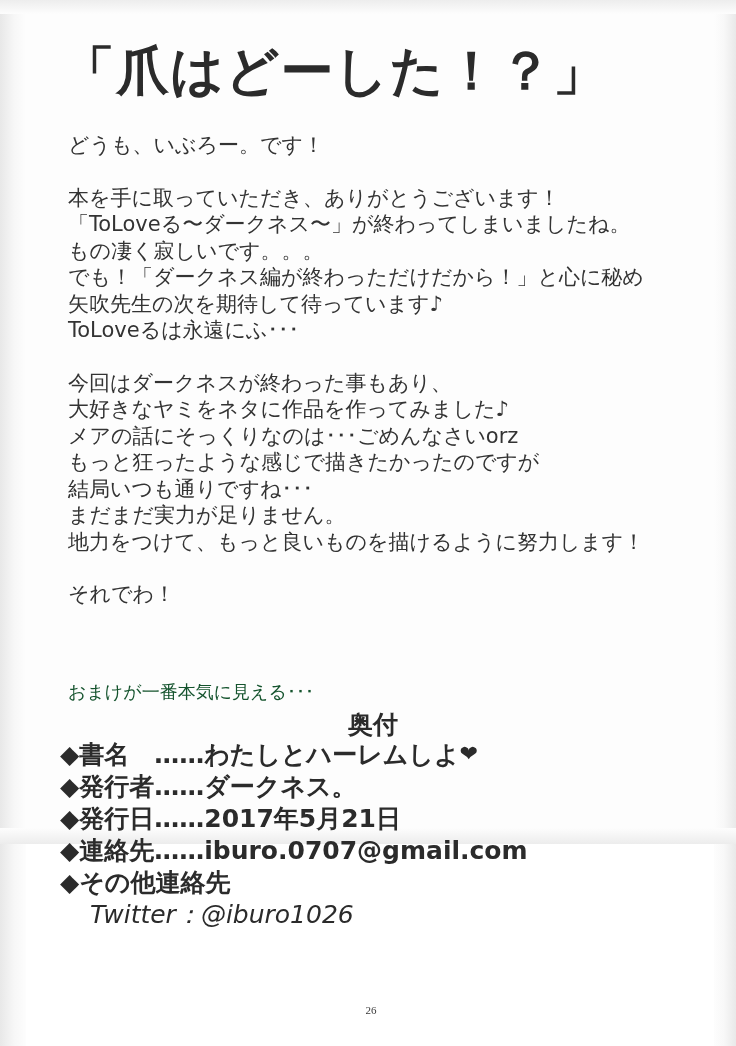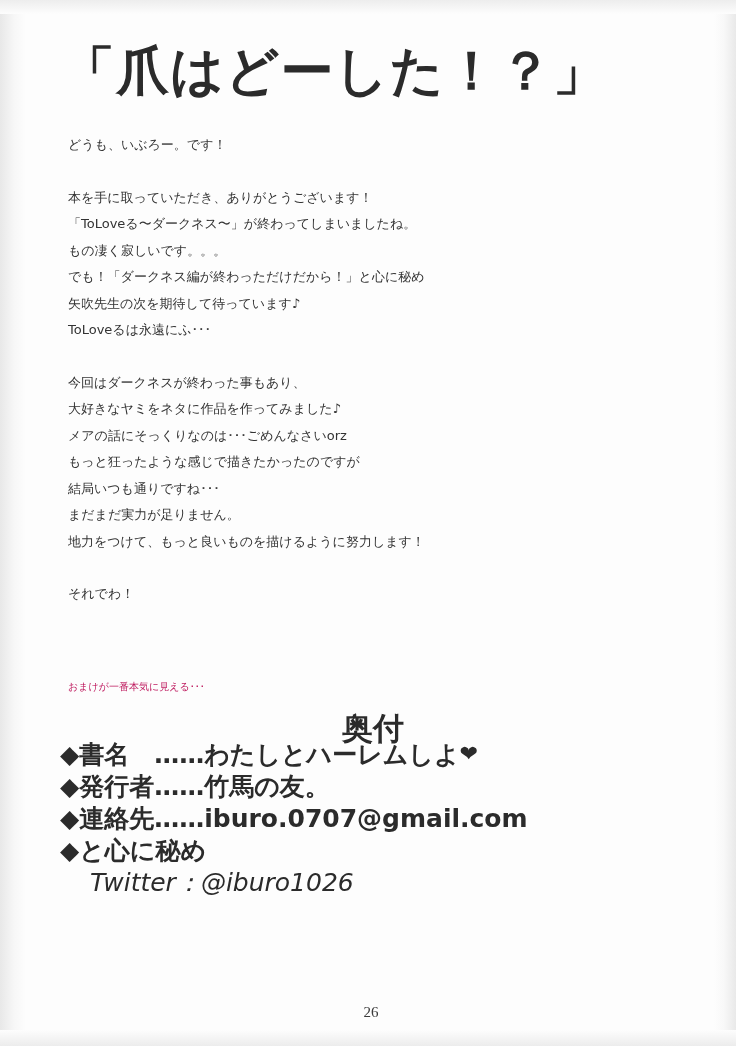--- a/index.html
+++ b/index.html
@@ -13,21 +13,21 @@
     font-family: "Liberation Sans", sans-serif;
     color: #333333;
     overflow: hidden;
     position: relative;
   }
   .page {
     position: absolute;
     left: 0;
     top: 0;
     width: 736px;
-    height: 1046px;
+    height: 844px;
     background: #fdfdfd;
   }
   
   .edge-left {
     position: absolute;
     left: 0; top: 0;
     width: 26px; height: 1046px;
     background: linear-gradient(to right, #e8e8e8 0%, #f7f7f7 55%, #fdfdfd 100%);
   }
   .edge-right {
@@ -61,47 +61,47 @@
     color: #2b2b2b;
     white-space: nowrap;
   }
 
   .body-text {
     position: absolute;
     left: 68px;
     top: 132px;
     width: 600px;
     font-family: "DejaVu Sans", sans-serif;
-    font-size: 13px;
+    font-size: 21px;
     line-height: 26.5px;
     color: #333333;
   }
   .para {
     margin: 0 0 26px 0;
     white-space: pre-line;
   }
   .para:last-child { margin-bottom: 8px; }
 
   .note-small {
     position: absolute;
     left: 68px;
     top: 680px;
     font-family: "DejaVu Sans", sans-serif;
-    font-size: 10px;
-    color: #be185d;
+    font-size: 18px;
+    color: #14532d;
   }
 
   .colophon-title {
     position: absolute;
     left: 0;
     top: 708px;
     width: 736px;
     text-align: center;
     font-family: "DejaVu Sans", sans-serif;
-    font-size: 31px;
+    font-size: 25px;
     font-weight: bold;
     color: #2b2b2b;
     padding-left: 10px;
     box-sizing: border-box;
   }
 
   .colophon {
     position: absolute;
     left: 60px;
     top: 738px;
@@ -131,21 +131,21 @@
     vertical-align: 2px;
   }
 
   .page-number {
     position: absolute;
     left: 0;
     top: 1004px;
     width: 736px;
     text-align: center;
     font-family: "Liberation Serif", serif;
-    font-size: 15px;
+    font-size: 11px;
     color: #3a3a3a;
     padding-left: 6px;
     box-sizing: border-box;
   }
 </style>
 </head>
 <body>
 
 <div class="page">
 
@@ -173,21 +173,22 @@
 地力をつけて、もっと良いものを描けるように努力します！</p>
     <p class="para">それでわ！</p>
   </div>
 
   <div class="note-small">おまけが一番本気に見える･･･</div>
 
   <div class="colophon-title">奥付</div>
 
   <div class="colophon">
     <span class="row"><span>◆</span><span>書名　</span><span>……</span><span class="value">わたしとハーレムしよ</span><span class="heart">❤</span></span>
-    <span class="row"><span>◆</span><span>発行者</span><span>……</span><span class="value">竹馬の友。</span></span>
+    <span class="row"><span>◆</span><span>発行者</span><span>……</span><span class="value">ダークネス。</span></span>
+    <span class="row"><span>◆</span><span>発行日</span><span>……</span><span class="value">2017年5月21日</span></span>
     <span class="row"><span>◆</span><span>連絡先</span><span>……</span><span class="value">iburo.0707@gmail.com</span></span>
-    <span class="row"><span>◆</span><span>と心に秘め</span></span>
+    <span class="row"><span>◆</span><span>その他連絡先</span></span>
     <span class="sub">Twitter：@iburo1026</span>
   </div>
 
   <div class="page-number">26</div>
 
 </div>
 
 </body></html>

